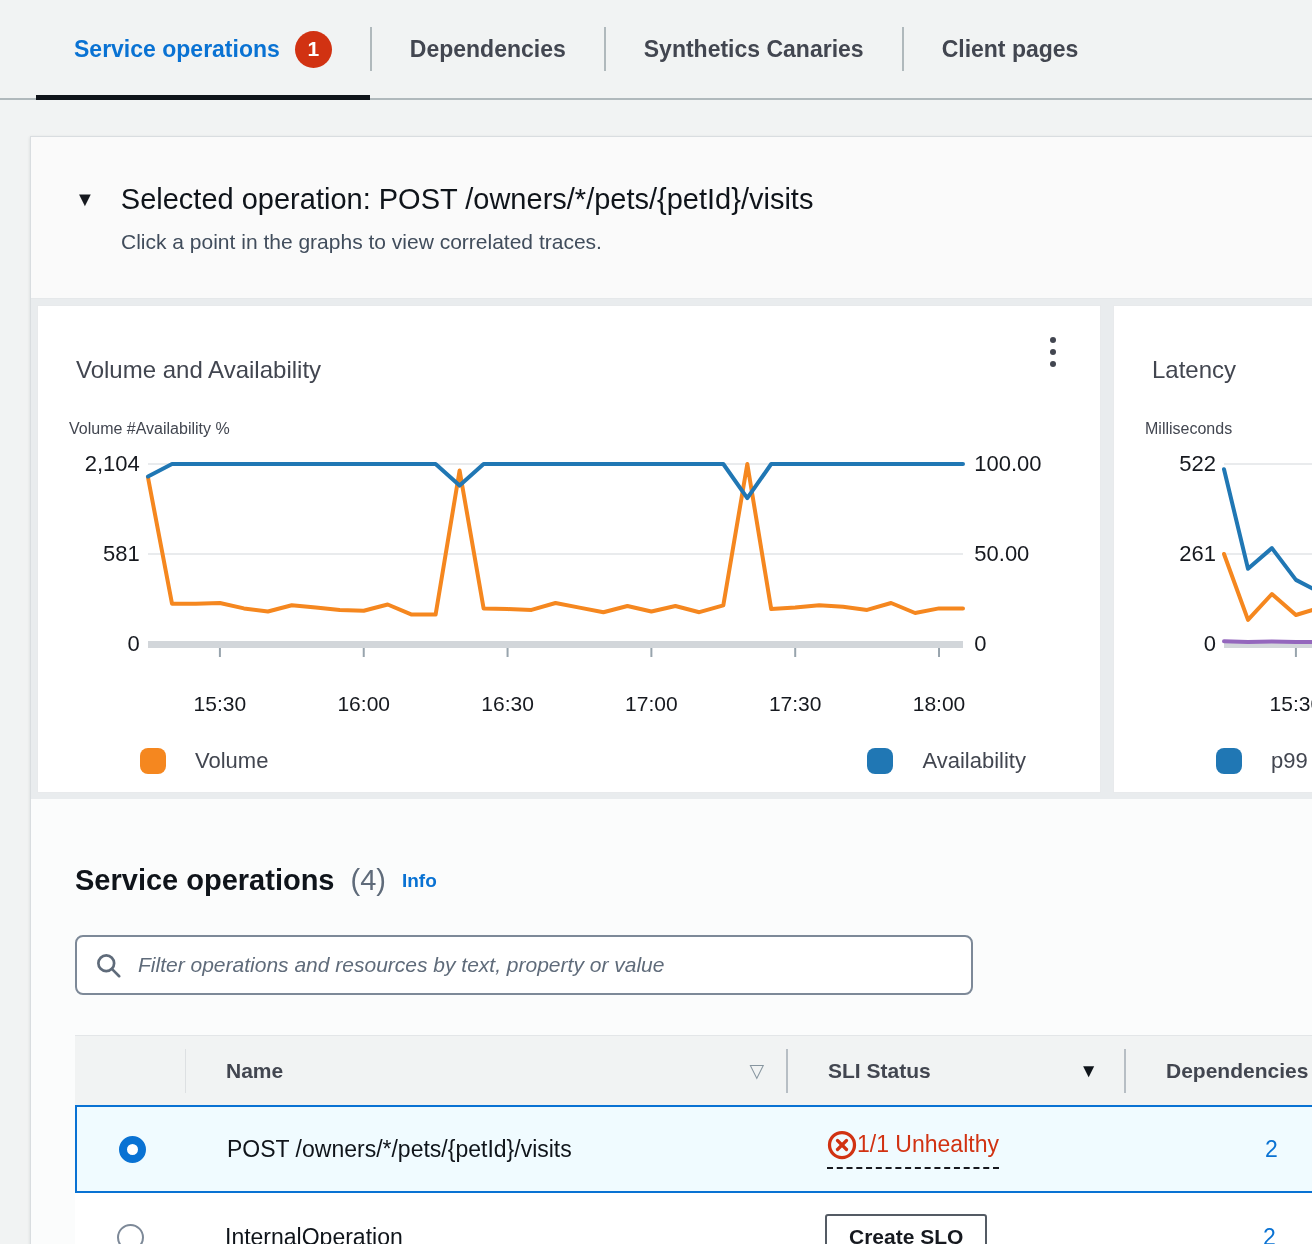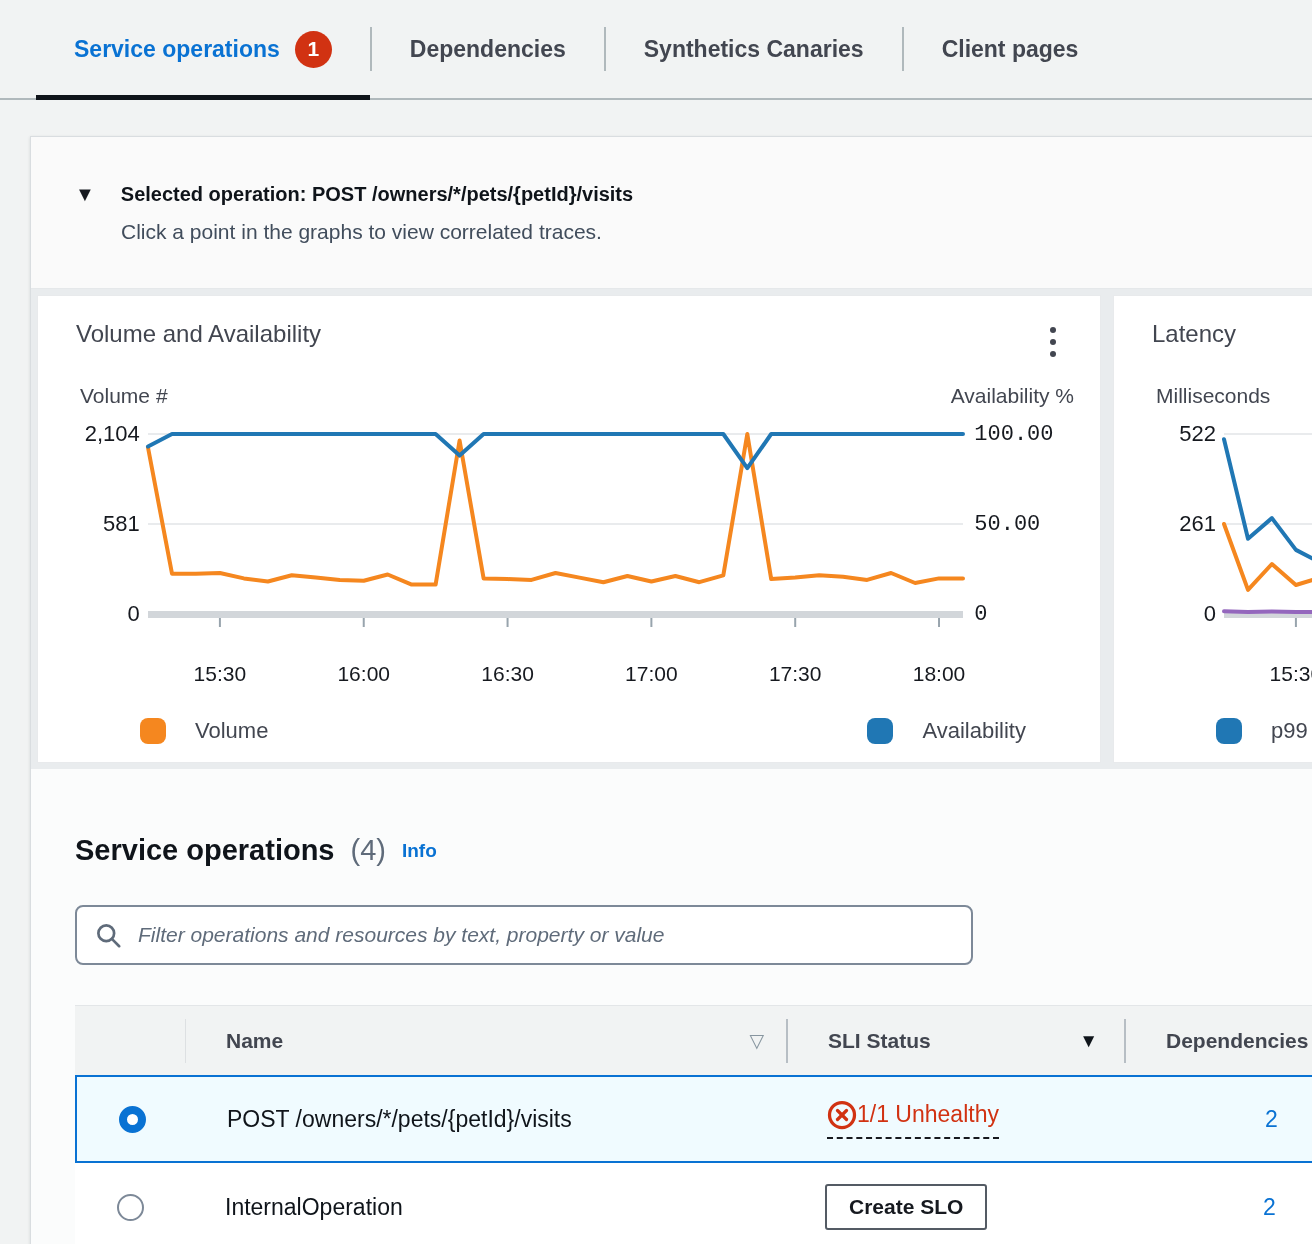--- a/index.html
+++ b/index.html
@@ -17,36 +17,36 @@
   .tab-badge { background:#d13212; color:#fff; min-width:37px; height:37px; border-radius:19px;
     display:flex; align-items:center; justify-content:center; font-size:21px; font-weight:700; }
   .tab-sep { width:2px; height:44px; background:#b0b9bc; }
 
   
   .panel { margin:36px 0 0 30px; width:2150px; min-height:1110px; background:#fbfcfc;
     border:1px solid #d9dde0; border-right:none; box-shadow:0 1px 3px rgba(0,28,36,.12); }
   .panel-header { background:#fafafa; border-bottom:1px solid #e5e8ea; padding:46px 0 44px 44px; }
   .op-title-row { display:flex; align-items:center; gap:26px; cursor:pointer; }
   .caret { font-size:20px; color:#16191f; }
-  .op-title { font-size:20px; font-weight:700; color:#0f141a; }
+  .op-title { font-size:29px; font-weight:400; color:#0f141a; }
   .op-subtitle { margin:14px 0 0 46px; font-size:21px; color:#414d5c; }
 
   
   .charts { display:flex; gap:12px; background:#e9ecee; padding:6px; }
   .card { background:#fff; width:1064px; padding:22px 26px 18px 26px; position:relative;
     border:1px solid #e8eaec; }
   .kebab { position:absolute; top:24px; right:30px; width:34px; height:44px; display:flex;
     flex-direction:column; align-items:center; justify-content:center; gap:6px; cursor:pointer; }
   .kebab i { width:6px; height:6px; border-radius:50%; background:#424650; }
-  .card-title { font-size:24px; color:#424650; margin:2px 0 36px 12px; }
-  .axis-label-row { display:flex; justify-content:space-between; font-size:21px; color:#424650;
-    margin:0 0 14px 16px; }
+  .card-title { font-size:24px; color:#424650; margin:28px 0 36px 12px; }
+  .axis-label-row { display:flex; justify-content:flex-start; font-size:16px; color:#424650;
+    margin:0 0 14px 5px; }
   .chart-row { display:flex; }
   .ycol { position:relative; width:76px; height:232px; }
-  .ycol.right { width:100px; margin-left:14px;font-family:Liberation Mono, monospace; }
+  .ycol.right { width:100px; margin-left:14px; }
   .ycol span { position:absolute; font-size:22px; color:#16191f; transform:translateY(-50%);
     right:0; white-space:nowrap; }
   .ycol.right span { right:auto; left:0; }
   .plot { position:relative; width:815px; height:232px; margin-left:8px; }
   .plot svg { position:absolute; left:0; top:0; overflow:visible; }
   .xlabels { position:relative; height:30px; margin:8px 0 0 84px; width:815px; }
   .xlabels span { position:absolute; transform:translateX(-50%); font-size:21px; color:#16191f;
     white-space:nowrap; }
   .legend-row { display:flex; align-items:center; margin-top:26px; }
   .legend-row.split { justify-content:space-between; padding:0 48px 0 76px; }

